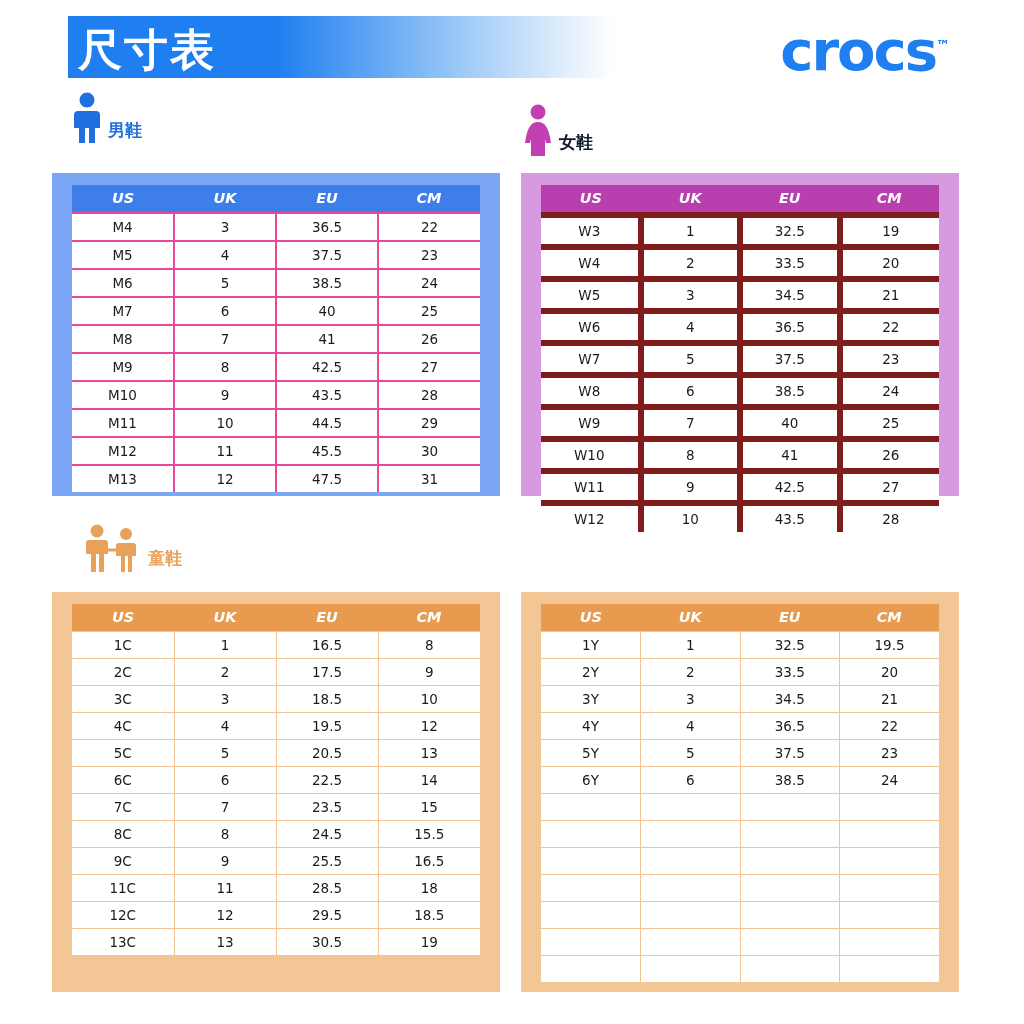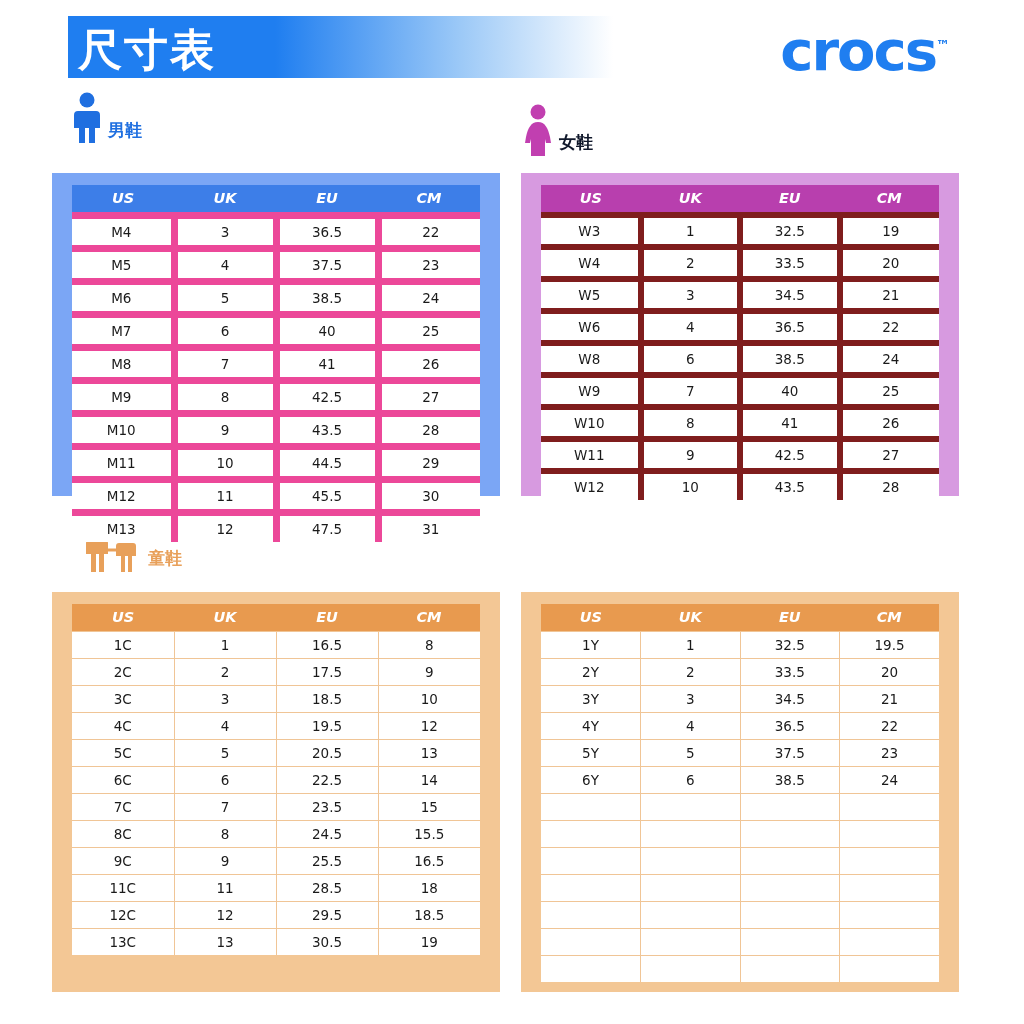--- a/index.html
+++ b/index.html
@@ -115,21 +115,21 @@
     color: #1a1a1a;
     text-align: center;
     padding: 4px 0;
     height: 18px;
     font-family: "DejaVu Sans", sans-serif;
   }
   .men table.sz th { background: #3d7ee8; }
   .women table.sz th { background: #b83fae; }
   .kids table.sz th { background: #e89a4f; }
 
-  .men table.sz td { border: 7px solid #ec4899; }
+  .men table.sz td { border: 2px solid #ec4899; }
   .women table.sz td { border: 6px solid #7f1d1d; }
   .kids table.sz td { border: 1px solid #f0c596; }
 
   .men table.sz td:first-child,
   .women table.sz td:first-child,
   .kids table.sz td:first-child { border-left: none; }
   .men table.sz td:last-child,
   .women table.sz td:last-child,
   .kids table.sz td:last-child { border-right: none; }
   table.sz tr:last-child td { border-bottom: none; }
@@ -297,20 +297,26 @@
             <td>34.5</td>
             <td>21</td>
           </tr>
           <tr>
             <td>W6</td>
             <td>4</td>
             <td>36.5</td>
             <td>22</td>
           </tr>
           <tr>
+            <td>W7</td>
+            <td>5</td>
+            <td>37.5</td>
+            <td>23</td>
+          </tr>
+          <tr>
             <td>W8</td>
             <td>6</td>
             <td>38.5</td>
             <td>24</td>
           </tr>
           <tr>
             <td>W9</td>
             <td>7</td>
             <td>40</td>
             <td>25</td>

